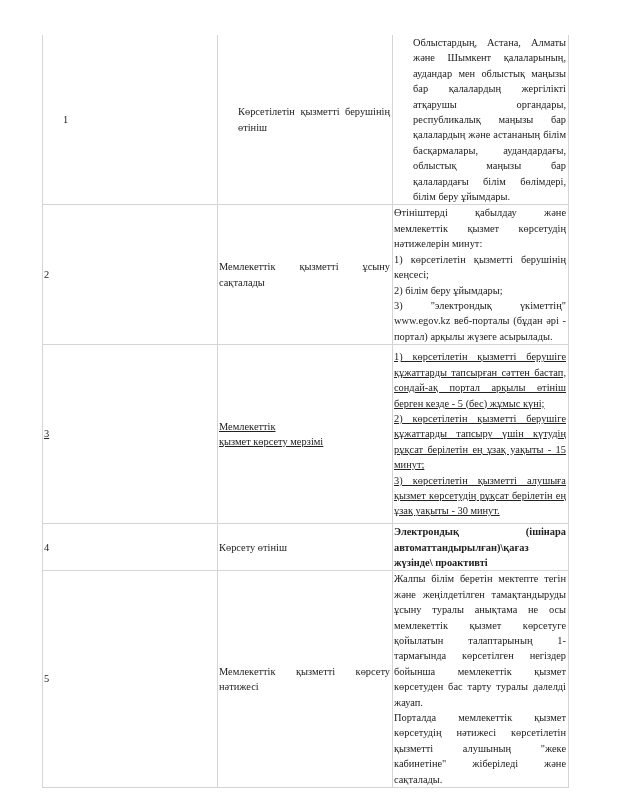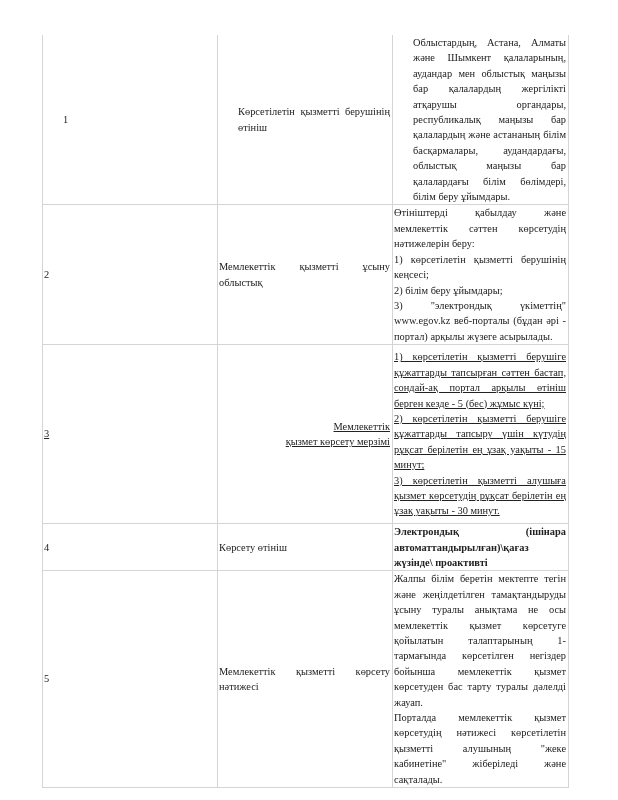--- a/index.html
+++ b/index.html
@@ -29,31 +29,31 @@
     <tbody>
         <tr class="r1">
       <td class="num">1</td>
       <td class="label">Көрсетілетін қызметті берушінің өтініш</td>
       <td class="val">
         <p>Облыстардың, Астана, Алматы және Шымкент қалаларының, аудандар мен облыстық маңызы бар қалалардың жергілікті атқарушы органдары, республикалық маңызы бар қалалардың және астананың білім басқармалары, аудандардағы, облыстық маңызы бар қалалардағы білім бөлімдері, білім беру ұйымдары.</p>
       </td>
     </tr>
     <tr class="r2">
       <td class="num">2</td>
-      <td class="label">Мемлекеттік қызметті ұсыну облыстық</td>
+      <td class="label">Мемлекеттік қызметті ұсыну сақталады</td>
       <td class="val">
-        <p>Өтініштерді қабылдау және мемлекеттік сәттен көрсетудің нәтижелерін беру:</p>
+        <p>Өтініштерді қабылдау және мемлекеттік қызмет көрсетудің нәтижелерін минут:</p>
         <p>1) көрсетілетін қызметті берушінің кеңсесі;</p>
         <p>2) білім беру ұйымдары;</p>
         <p>3) "электрондық үкіметтің" www.egov.kz веб-порталы (бұдан әрі - портал) арқылы жүзеге асырылады.</p>
       </td>
     </tr>
     <tr class="r3">
       <td class="num">3</td>
-      <td class="label" style="text-align:right;">
+      <td class="label" style="text-align:left;">
         <div>Мемлекеттік</div>
         <div>қызмет көрсету мерзімі</div>
       </td>
       <td class="val">
         <p>1) көрсетілетін қызметті берушіге құжаттарды тапсырған сәттен бастап, сондай-ақ портал арқылы өтініш берген кезде - 5 (бес) жұмыс күні;</p>
         <p>2) көрсетілетін қызметті берушіге құжаттарды тапсыру үшін күтудің рұқсат берілетін ең ұзақ уақыты - 15 минут;</p>
         <p>3) көрсетілетін қызметті алушыға қызмет көрсетудің рұқсат берілетін ең ұзақ уақыты - 30 минут.</p>
       </td>
     </tr>
     <tr class="r4">

